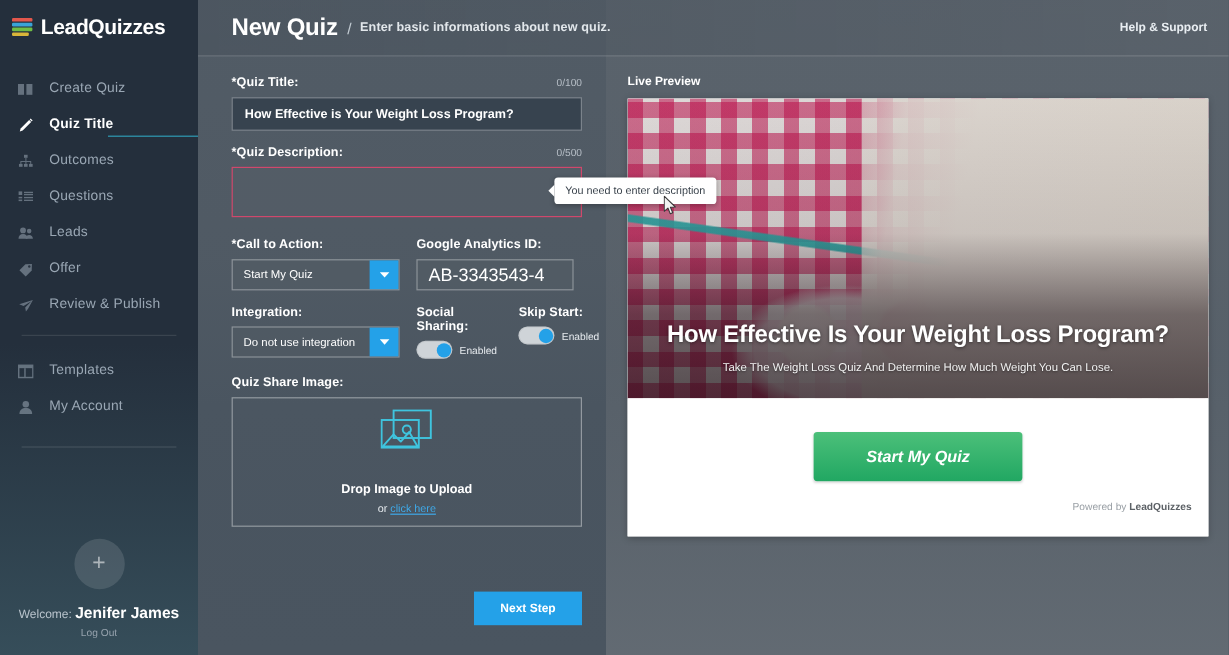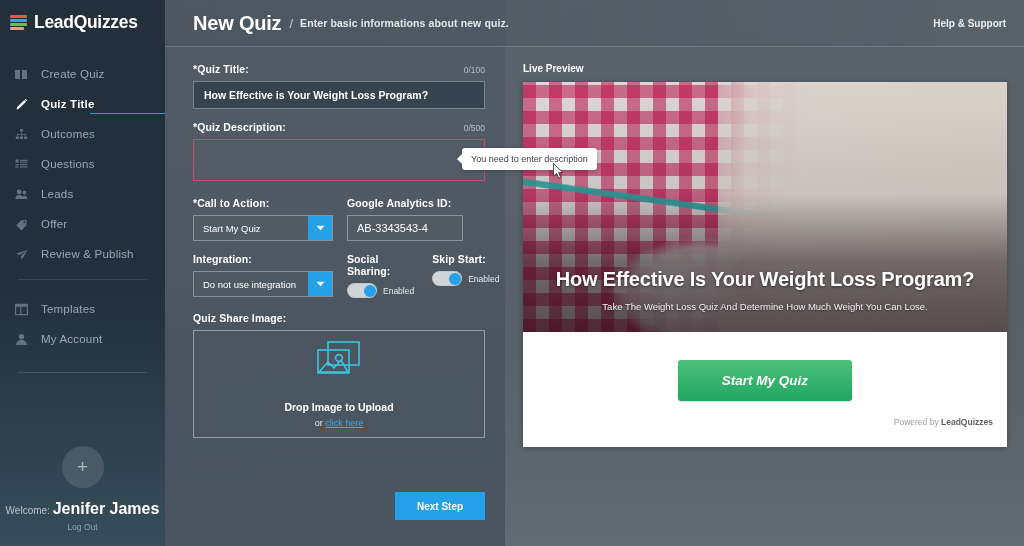--- a/index.html
+++ b/index.html
@@ -92,21 +92,21 @@
   }
   .avatar {
     width: 42px; height: 42px; border-radius: 50%;
     background: rgba(255,255,255,0.12);
     margin: 0 auto 12px auto;
     display: flex; align-items: center; justify-content: center;
     color: rgba(255,255,255,0.55); font-size: 19px; font-weight: 300;
     cursor: pointer;
   }
   .welcome { font-size: 10px; color: #b9c3cc; }
-  .welcome b { color: #fff; font-size: 16px; }
+  .welcome b { color: #fff; font-size: 13px; }
   .logout { font-size: 8.5px; color: #96a2ad; margin-top: 4px; cursor: pointer; }
 
   
   .main {
     position: relative;
     flex: 1 1 auto; height: 546px;
     overflow: hidden;
   }
   
   .bg-photo {
@@ -213,24 +213,24 @@
     flex: 1 1 auto; display: flex; align-items: center;
     padding-left: 9px; color: #ffffff; font-size: 9.5px;
   }
   .select-wrap .arrow {
     width: 24px; background: #24a1e8;
     display: flex; align-items: center; justify-content: center;
   }
   .select-wrap .arrow svg { display: block; }
 
   .ga-input {
-    width: 116px; height: 26px;
+    width: 131px; height: 26px;
     background: rgba(86,95,104,0.30);
     border: 1px solid rgba(255,255,255,0.34);
-    color: #fff; font-size: 11px;
+    color: #fff; font-size: 15px;
     padding: 0 9px;
     font-family: "Liberation Sans", sans-serif;
     outline: none;
   }
 
   .toggles { display: flex; gap: 18px; }
   .toggle-grp { }
   .toggle-row { display: flex; align-items: center; gap: 6px; }
   .switch {
     width: 30px; height: 15px; border-radius: 8px;

